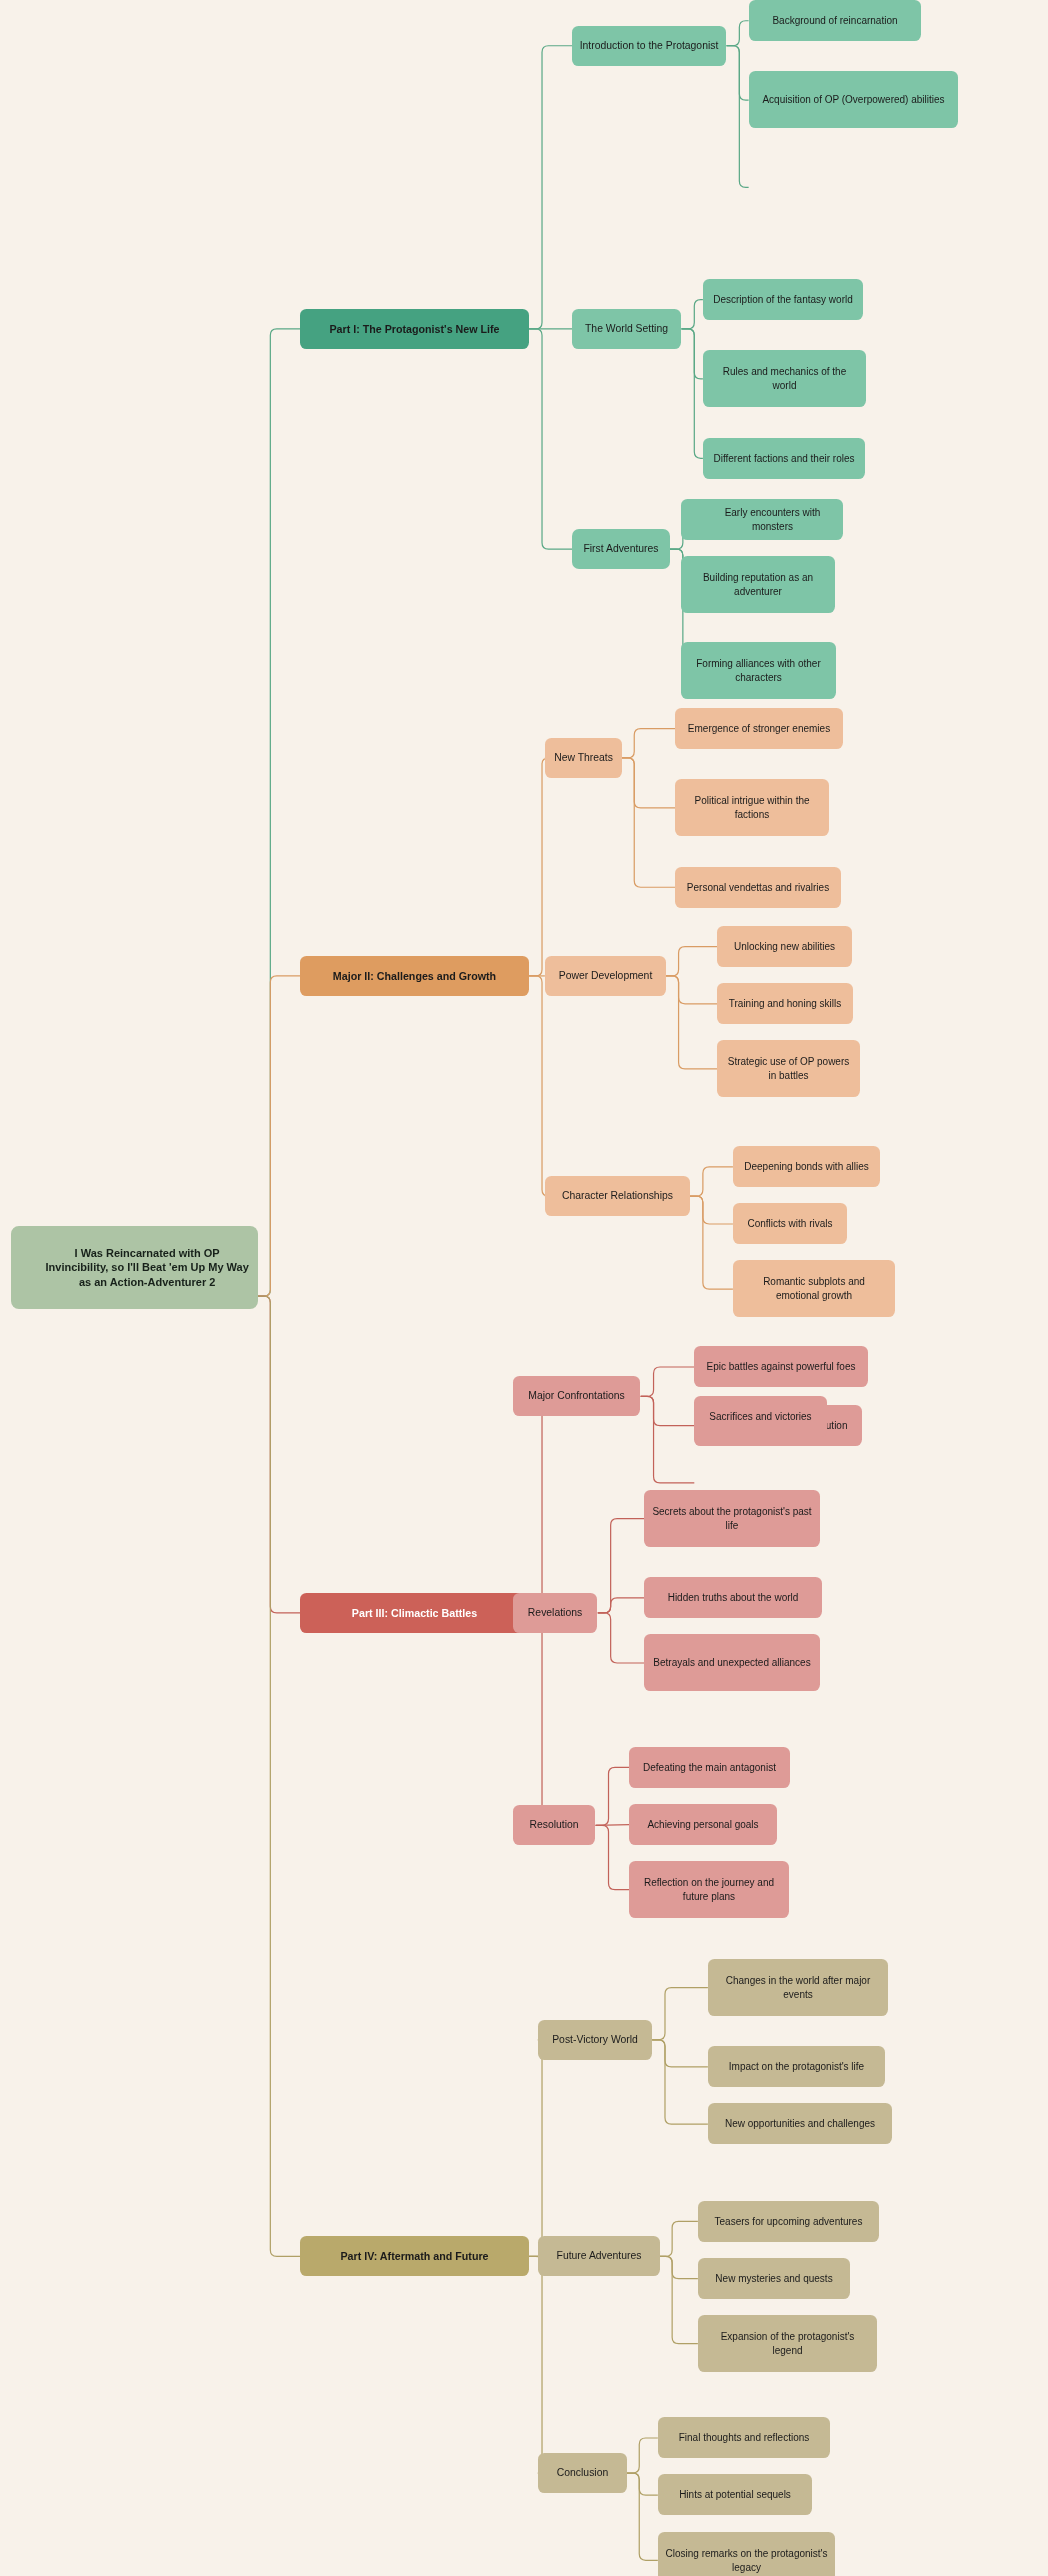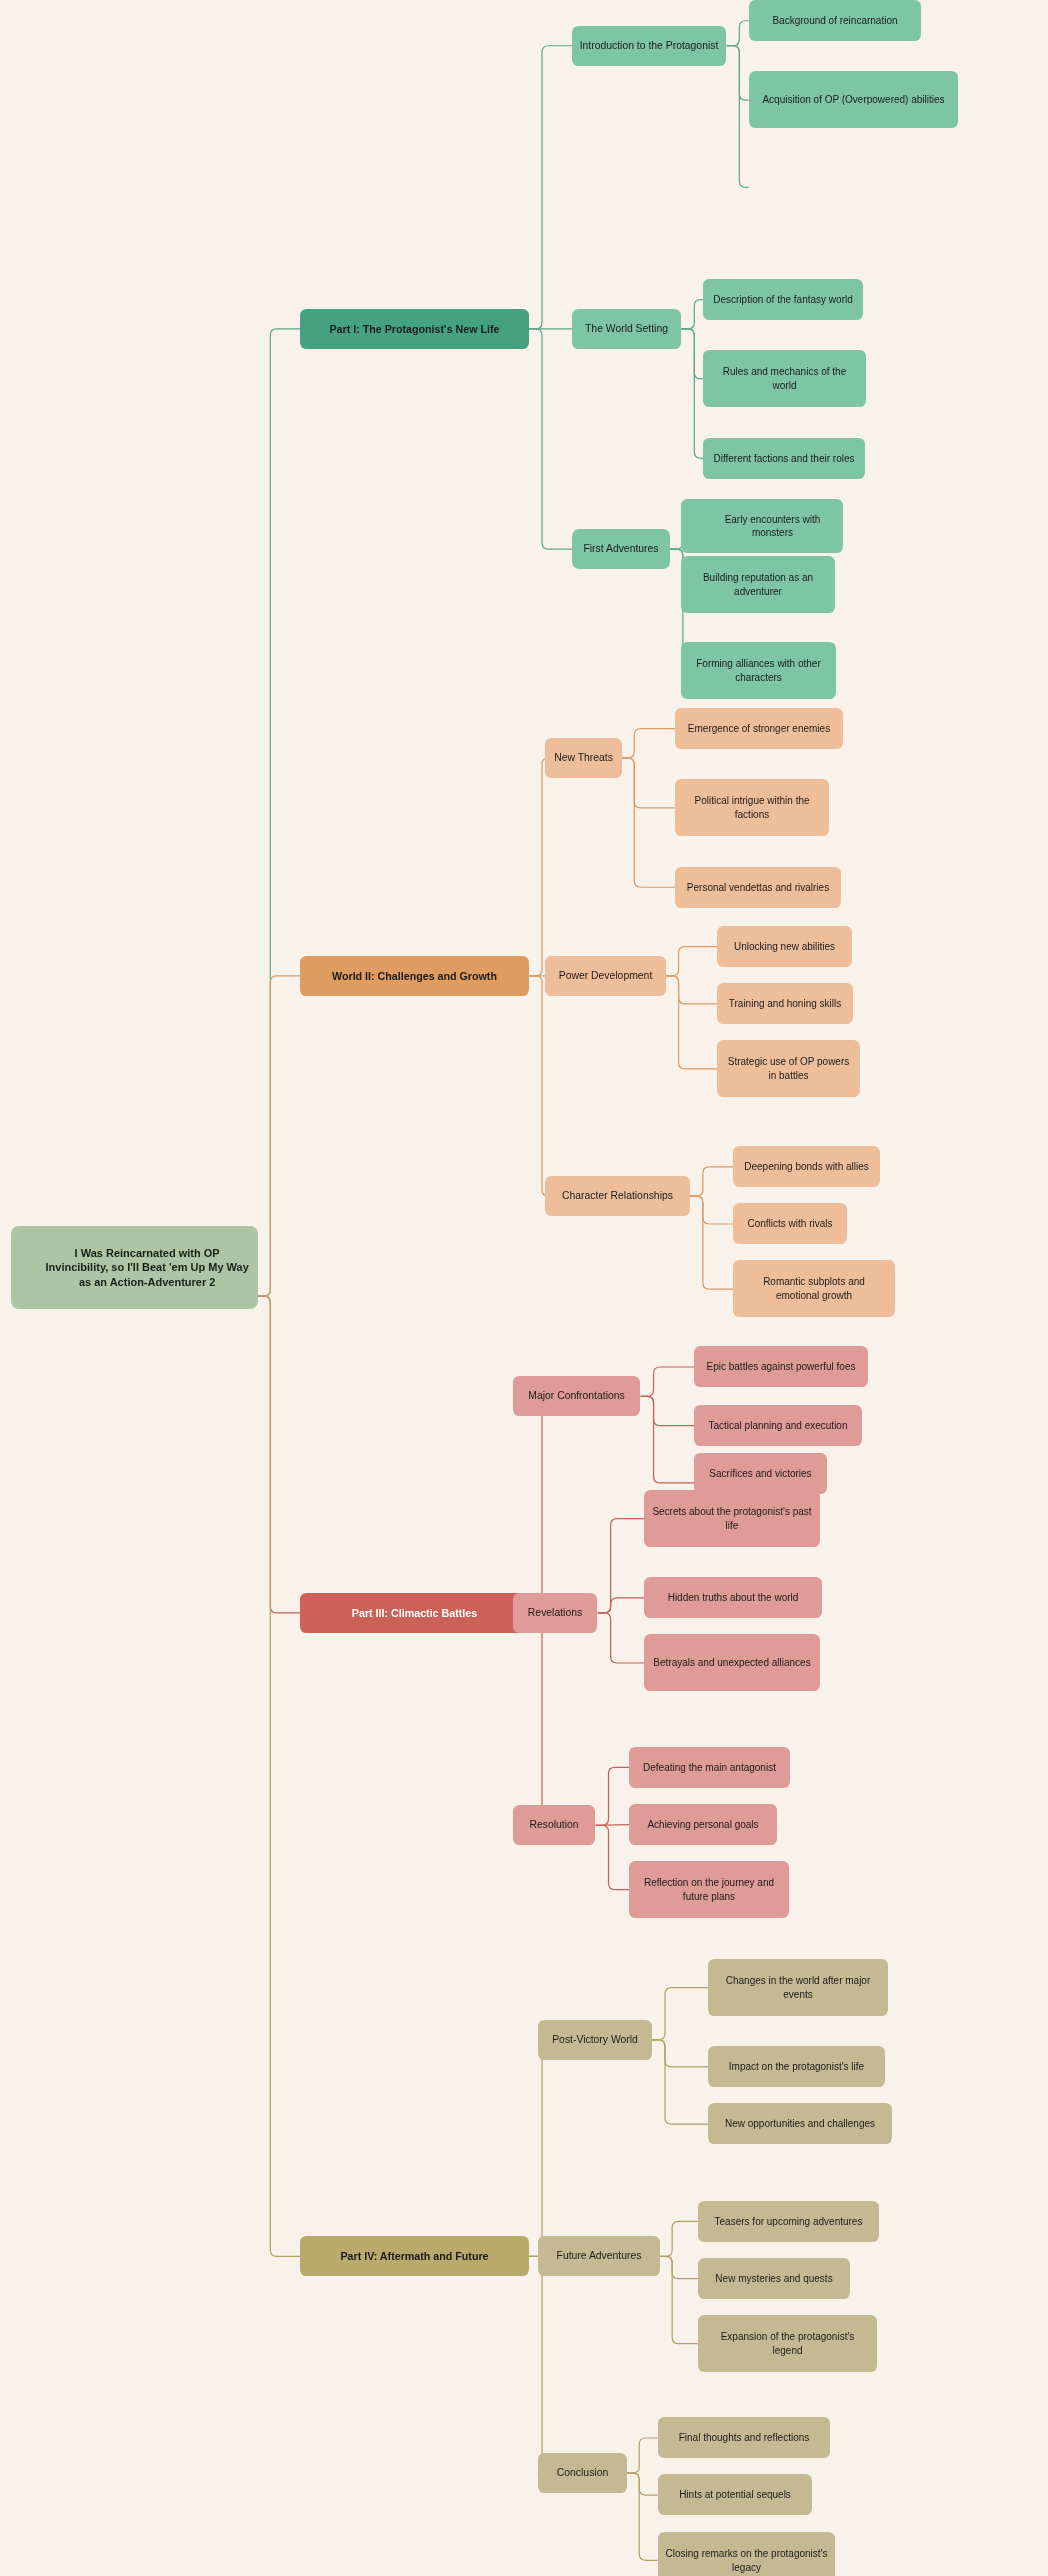--- a/index.html
+++ b/index.html
@@ -124,31 +124,31 @@
     </div>
     <div class="node lvl3 g1-sub" style="left: 703px; top: 350px; width: 163px; height: 57px;">
       <span>Rules and mechanics of the world</span>
     </div>
     <div class="node lvl3 g1-sub" style="left: 703px; top: 438px; width: 162px; height: 41px;">
       <span>Different factions and their roles</span>
     </div>
     <div class="node lvl2 g1-sub" style="left: 572px; top: 529px; width: 98px; height: 40px; border-radius: 7px;">
       <span>First Adventures</span>
     </div>
-    <div class="node lvl3 g1-sub" style="left: 681px; top: 499px; width: 162px; height: 54px; padding-left: 28px;">
+    <div class="node lvl3 g1-sub" style="left: 681px; top: 499px; width: 162px; height: 41px; padding-left: 28px;">
       <span>Early encounters with monsters</span>
     </div>
     <div class="node lvl3 g1-sub" style="left: 681px; top: 556px; width: 154px; height: 57px;">
       <span>Building reputation as an adventurer</span>
     </div>
     <div class="node lvl3 g1-sub" style="left: 681px; top: 642px; width: 155px; height: 57px;">
       <span>Forming alliances with other characters</span>
     </div>
     <div class="node lvl1 g2-main" style="left: 300px; top: 956px; width: 229px; height: 40px;">
-      <span>World II: Challenges and Growth</span>
+      <span>Major II: Challenges and Growth</span>
     </div>
     <div class="node lvl2 g2-sub" style="left: 545px; top: 738px; width: 77px; height: 40px;">
       <span>New Threats</span>
     </div>
     <div class="node lvl3 g2-sub" style="left: 675px; top: 708px; width: 168px; height: 41px;">
       <span>Emergence of stronger enemies</span>
     </div>
     <div class="node lvl3 g2-sub" style="left: 675px; top: 779px; width: 154px; height: 57px;">
       <span>Political intrigue within the factions</span>
     </div>
@@ -184,21 +184,21 @@
     </div>
     <div class="node lvl2 g3-sub" style="left: 513px; top: 1376px; width: 127px; height: 40px;">
       <span>Major Confrontations</span>
     </div>
     <div class="node lvl3 g3-sub" style="left: 694px; top: 1346px; width: 174px; height: 41px;">
       <span>Epic battles against powerful foes</span>
     </div>
     <div class="node lvl3 g3-sub" style="left: 694px; top: 1405px; width: 168px; height: 41px;">
       <span>Tactical planning and execution</span>
     </div>
-    <div class="node lvl3 g3-sub" style="left: 694px; top: 1453px; width: 133px; height: 41px; justify-content: flex-end;">
+    <div class="node lvl3 g3-sub" style="left: 694px; top: 1396px; width: 133px; height: 41px; justify-content: flex-end;">
       <span>Sacrifices and victories</span>
     </div>
     <div class="node lvl2 g3-sub" style="left: 513px; top: 1593px; width: 84px; height: 40px;">
       <span>Revelations</span>
     </div>
     <div class="node lvl3 g3-sub" style="left: 644px; top: 1490px; width: 176px; height: 57px;">
       <span>Secrets about the protagonist's past life</span>
     </div>
     <div class="node lvl3 g3-sub" style="left: 644px; top: 1577px; width: 178px; height: 41px;">
       <span>Hidden truths about the world</span>

